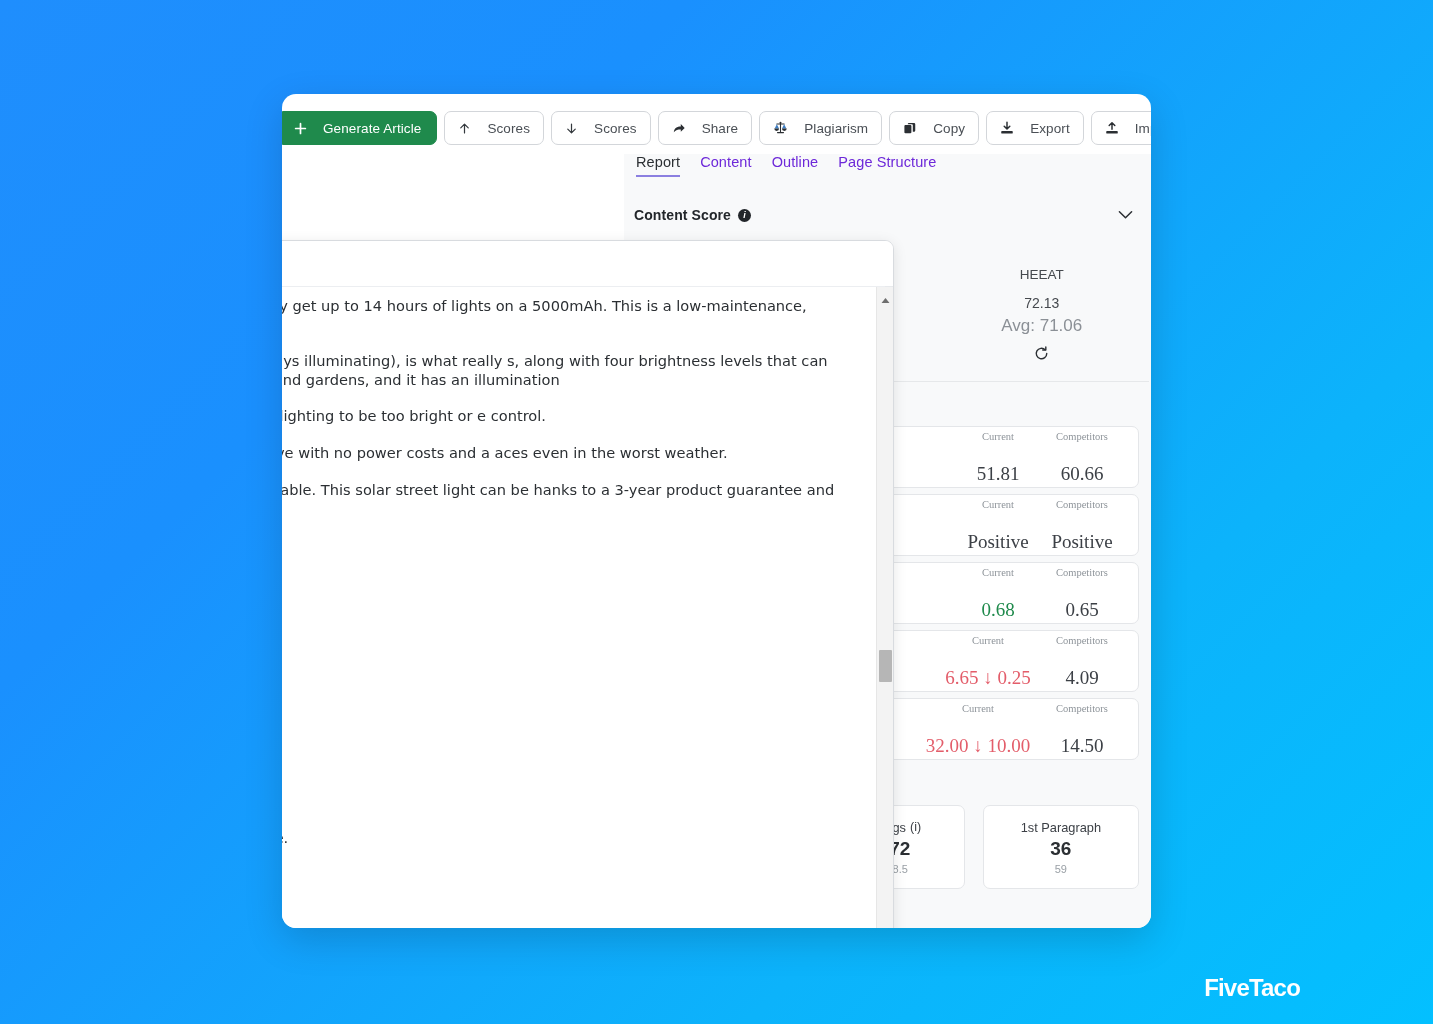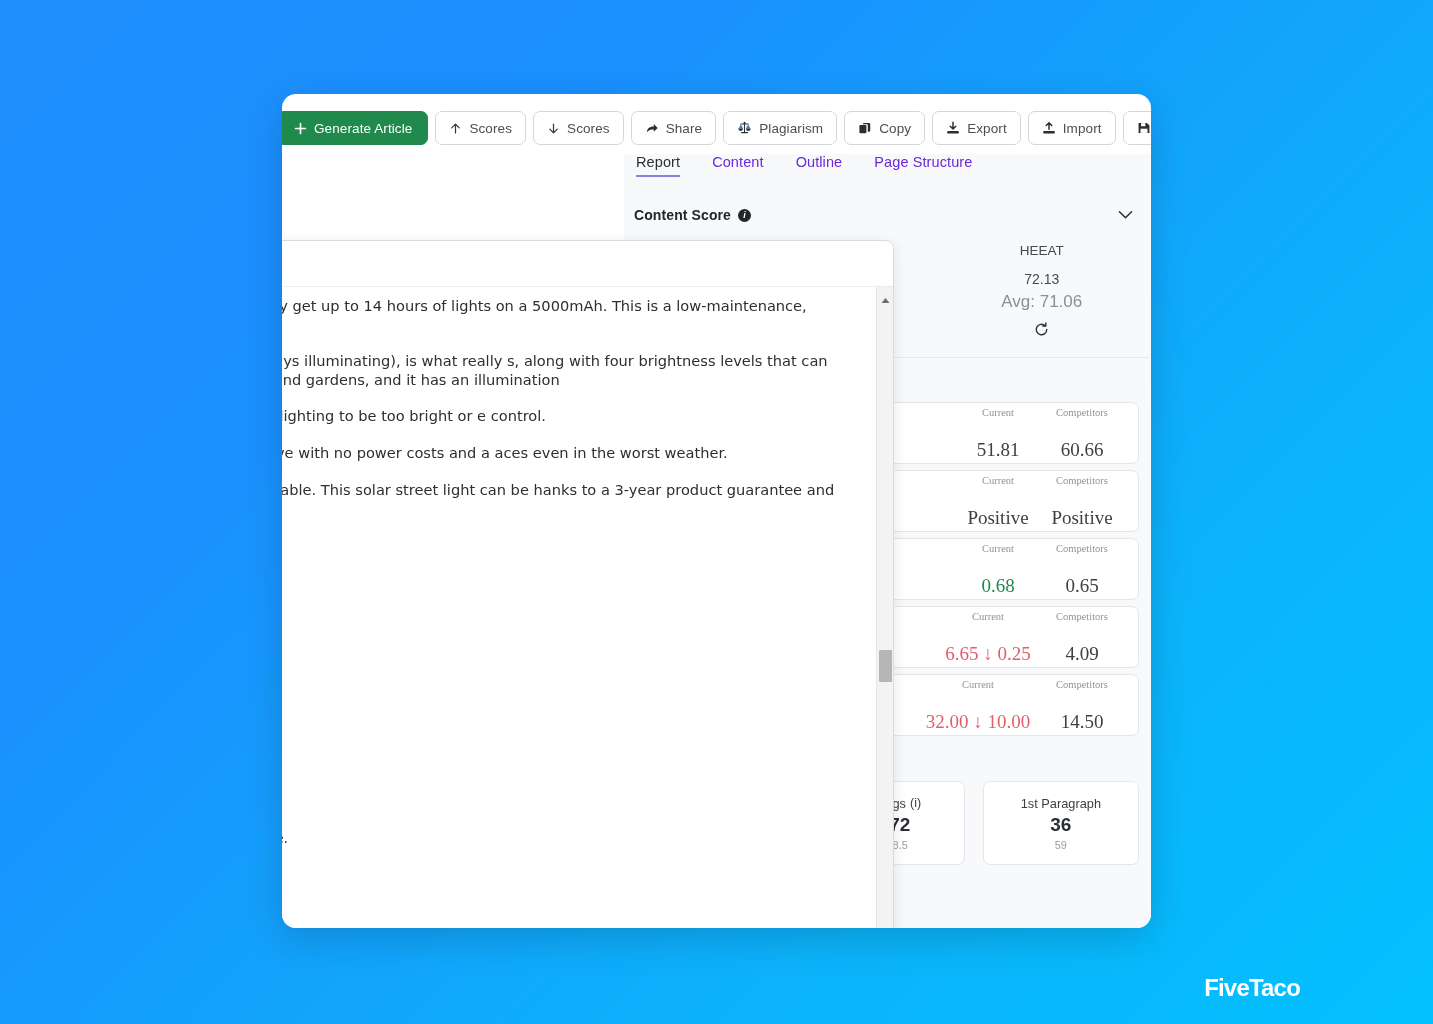--- a/index.html
+++ b/index.html
@@ -36,21 +36,21 @@
     height: 34px;
     display: flex;
     align-items: stretch;
     gap: 7px;
     white-space: nowrap;
   }
 
   .btn {
     display: inline-flex;
     align-items: center;
-    gap: 7px;
+    gap: 16px;
     height: 34px;
     padding: 0 13px;
     border: 1px solid #d3d6da;
     border-radius: 7px;
     background: #ffffff;
     font-size: 13.5px;
     color: #4a4f55;
     cursor: pointer;
     letter-spacing: .1px;
   }
@@ -128,21 +128,21 @@
   
   .report {
     position: absolute;
     left: 342px; top: 60px; right: 0; bottom: 0;
     background: #f8f9fa;
     padding: 0 12px 0 10px;
     overflow: hidden;
   }
   .tabs {
     display: flex;
-    gap: 32px;
+    gap: 20px;
     padding: 0 0 0 2px;
     height: 30px;
     align-items: flex-start;
   }
   .tab {
     font-size: 14.5px;
     color: #6d28d9;
     cursor: pointer;
     padding-bottom: 5px;
     letter-spacing: .1px;
@@ -198,20 +198,21 @@
   .metric .big {
     font-size: 25px;
     font-weight: bold;
     color: #1f8a4c;
     line-height: 30px;
   }
   .metric .label {
     font-size: 13.5px;
     color: #45494e;
     line-height: 30px;
+    margin-top: 24px;
   }
   .metric .mid { font-size: 14px; color: #45494e; margin-top: 5px; }
   .metric .avg { font-size: 17px; color: #8b9096; margin-top: 5px; }
   .metric .refresh { margin-top: 10px; color:#2b2f33; cursor:pointer; display:inline-block;}
 
   .divider { height:1px; background:#e6e8ea; margin: 16px -10px 0 -10px; }
 
   .quality { margin-top: 16px; }
   .q-rows { margin-top: 11px; display: flex; flex-direction: column; gap: 6px; }
   .q-row {

